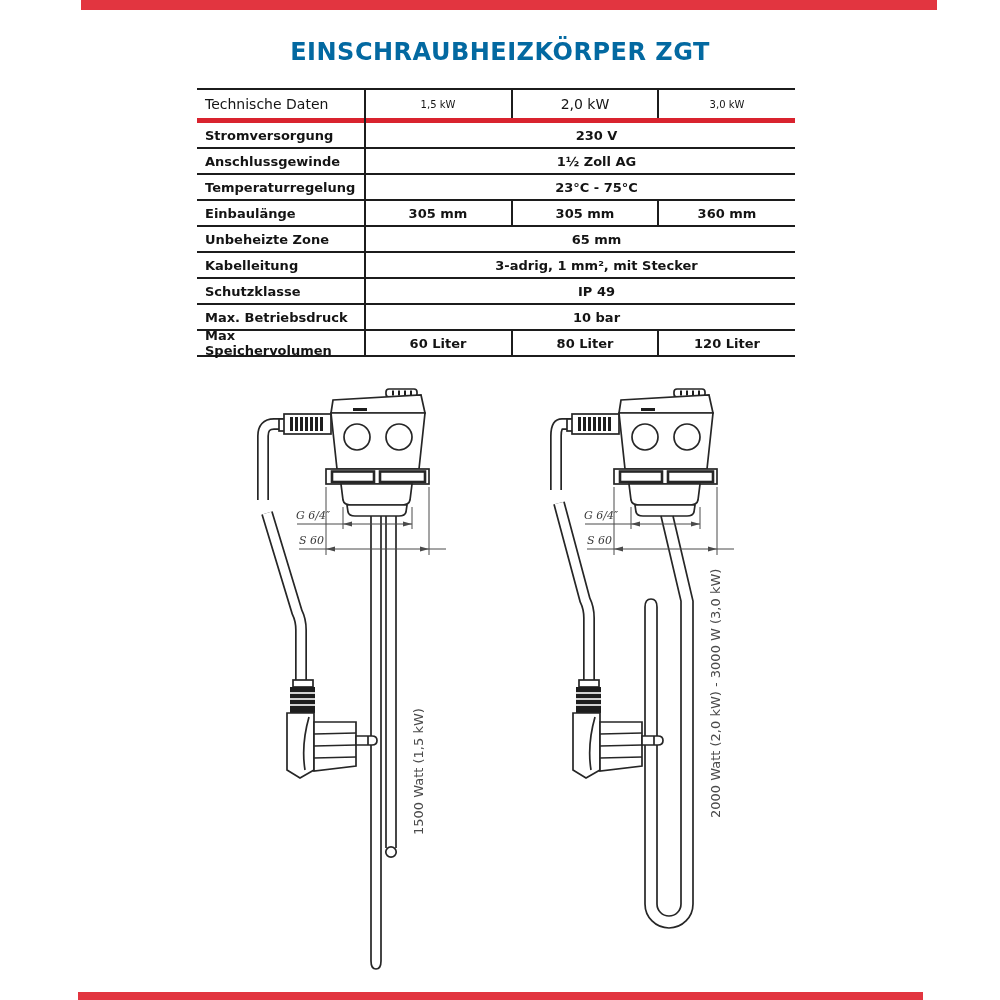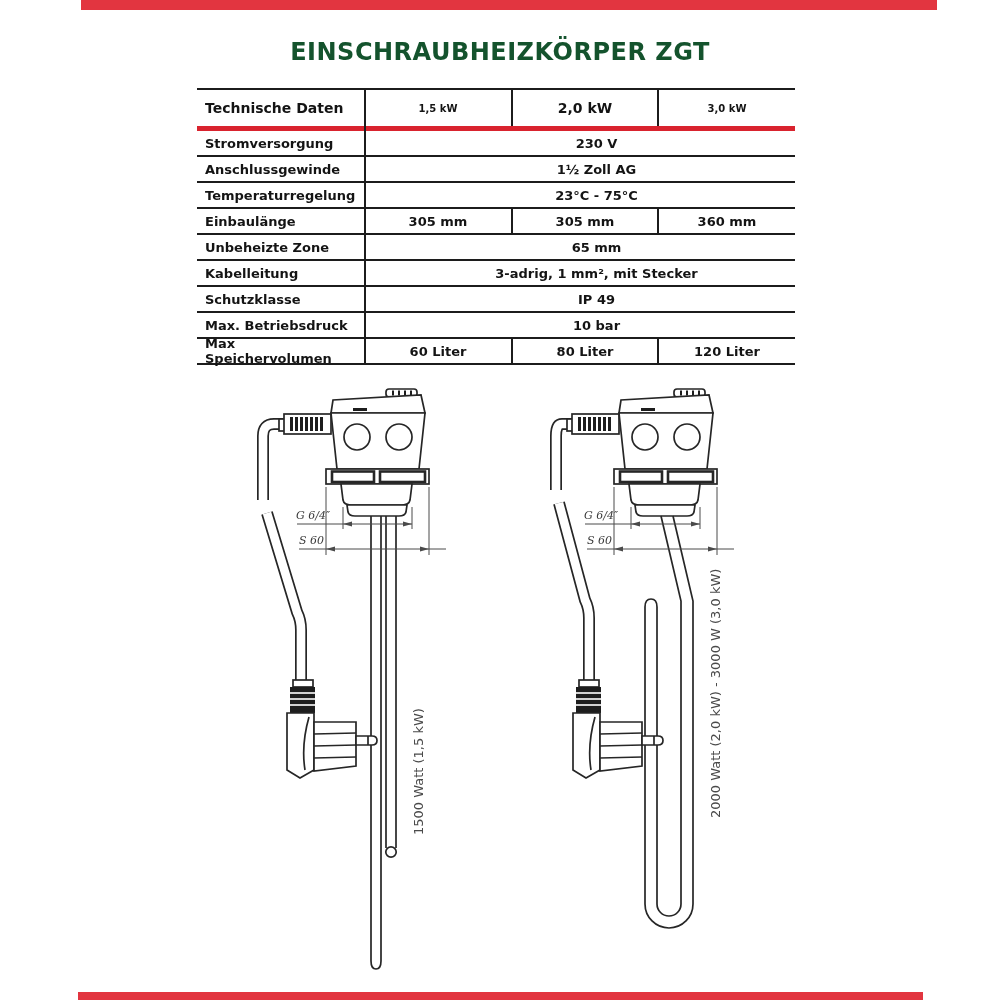--- a/index.html
+++ b/index.html
@@ -7,32 +7,32 @@
     width:1000px;height:1000px;position:relative;background:#ffffff;
     font-family:"DejaVu Sans","Liberation Sans",sans-serif;color:#141414;
     overflow:hidden;
   }
   .accent-bar{position:absolute;background:#e23540;}
   .accent-top{left:81px;top:0;width:856px;height:10px;}
   .accent-bottom{left:78px;top:992px;width:845px;height:8px;}
 
   .page-title{
     position:absolute;left:0;right:0;top:38px;text-align:center;
-    font-size:24px;font-weight:bold;letter-spacing:.5px;color:#14532d;
+    font-size:24px;font-weight:bold;letter-spacing:.5px;color:#0369a1;
   }
 
   
   .spec-table{
     position:absolute;left:197px;top:88px;width:598px;
     border-top:2px solid #1c1c1c;font-size:13px;
   }
   .col-divider{
     position:absolute;left:167px;top:0;bottom:0;width:2px;background:#1c1c1c;
   }
-  .thead{display:flex;height:36px;font-weight:bold;}
+  .thead{display:flex;height:28px;font-weight:normal;}
   .thead .tlabel{font-size:14px;}
   .tlabel{
     width:168px;box-sizing:border-box;padding-left:8px;
     display:flex;align-items:center;
   }
   .hcell,.tcell{
     box-sizing:border-box;display:flex;align-items:center;justify-content:center;
     text-align:center;height:100%;
   }
   .hc1{width:148px;border-right:2px solid #1c1c1c;font-size:10px;}

